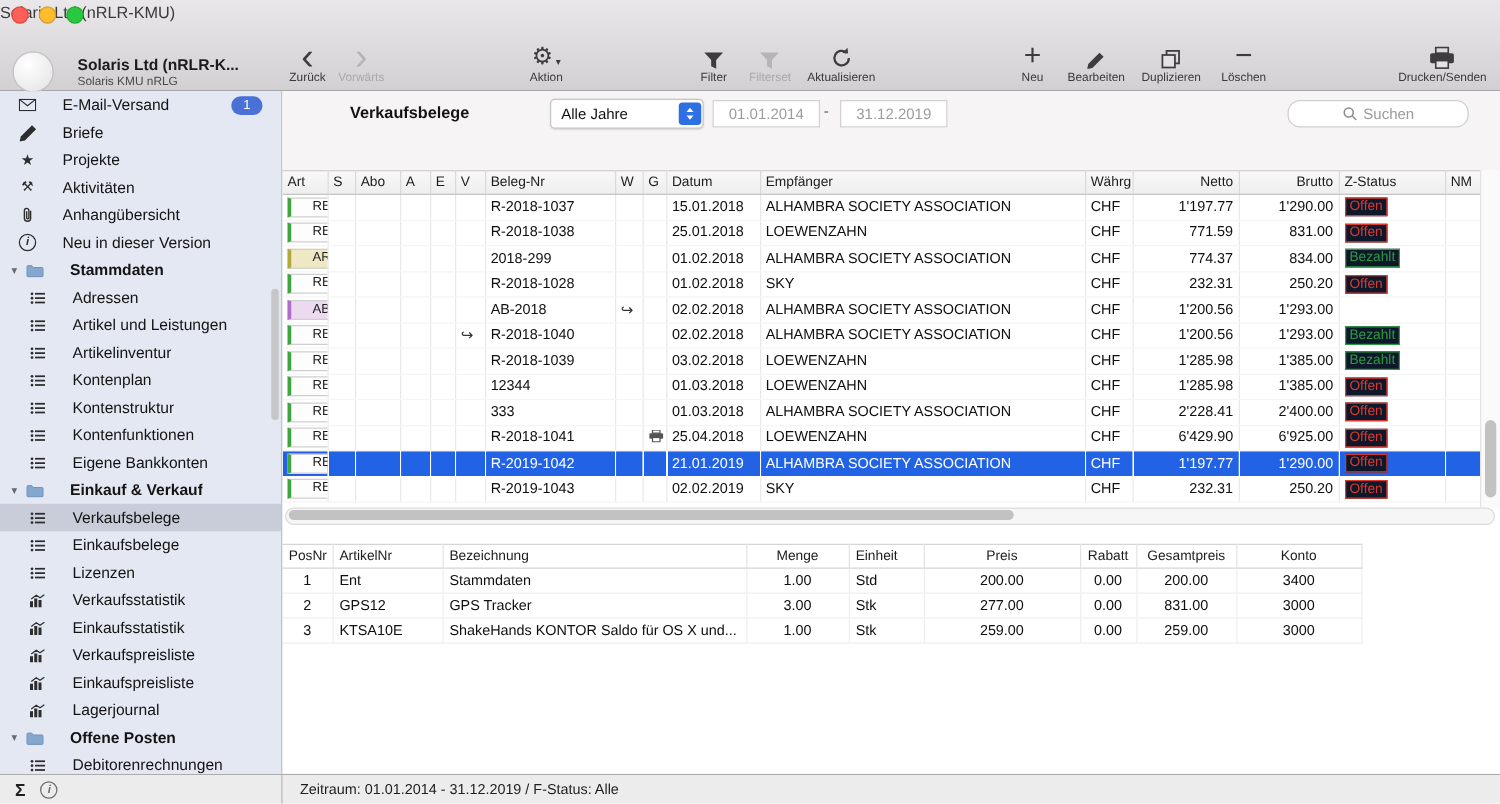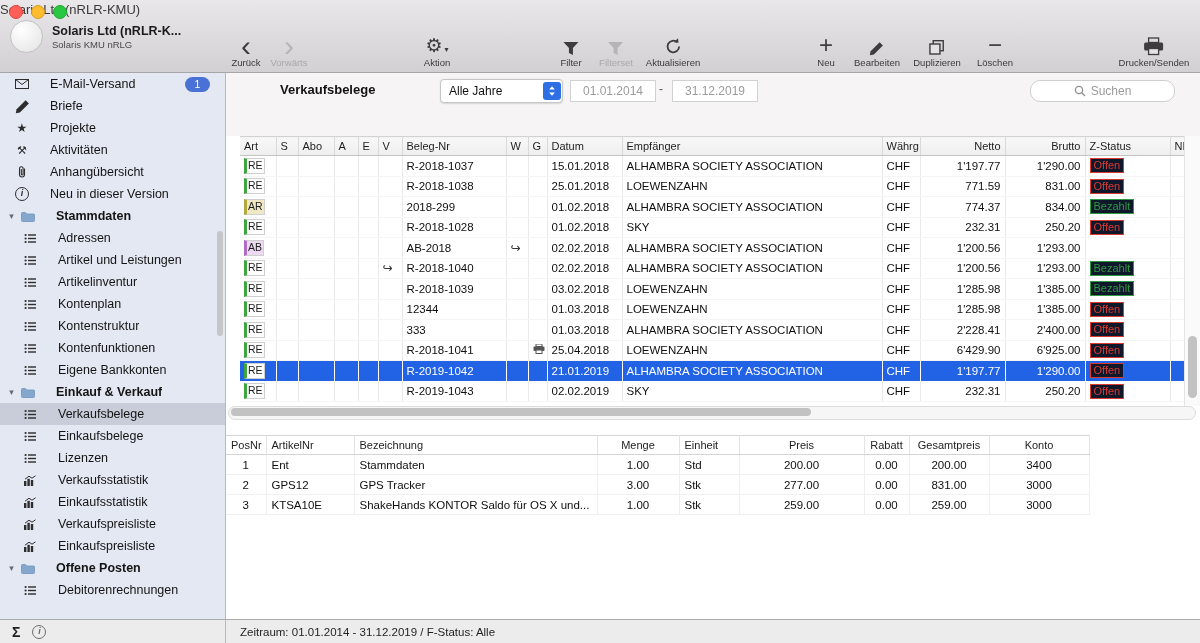--- a/index.html
+++ b/index.html
@@ -9,21 +9,21 @@
   
   .chrome{flex:none;height:72px;background:linear-gradient(#e9e7e9,#d2d0d2);border-bottom:1px solid #a6a6a6;position:relative}
   .titlebar{height:19px;position:relative}
   .lights{position:absolute;left:9px;top:5px;display:flex;gap:8px}
   .light{width:12px;height:12px;border-radius:50%;border:0.5px solid transparent}
   .light.red{background:#ff5f57;border-color:#e0443e}
   .light.yellow{background:#febc2e;border-color:#d89e24}
   .light.green{background:#28c840;border-color:#1dad2b}
   .title{font-size:13px;color:#3a3a3a;line-height:20px}
   .toolbar{position:absolute;top:19px;left:0;right:0;height:53px}
-  .company{position:absolute;left:10px;top:1px;display:flex;align-items:center;gap:9px}
+  .company{position:absolute;left:10px;top:22px;display:flex;align-items:center;gap:19px}
   .avatar{width:31px;height:31px;border-radius:50%;background:radial-gradient(circle at 35% 30%,#ffffff,#e2e2e2);border:1px solid #c2c2c2}
   .cname{font-size:12.5px;font-weight:700;color:#1b1b1b;line-height:15px;white-space:nowrap}
   .csub{font-size:9.5px;color:#4a4a4a;white-space:nowrap}
   .tb-btn{position:absolute;bottom:4px;transform:translateX(-50%);display:flex;flex-direction:column;align-items:center;color:#3d3d3d;cursor:default}
   .tb-btn .ticon{height:25px;display:flex;align-items:flex-end;justify-content:center}
   .tb-btn .tlabel{font-size:9.5px;margin-top:1px;color:#3a3a3a;white-space:nowrap}
   .tb-btn.disabled{color:#b5b5b5}
   .tb-btn.disabled .tlabel{color:#a9a9a9}
   .tb-back{left:246px}.tb-forward{left:289px}.tb-action{left:437px}.tb-filter{left:571px}
   .tb-filterset{left:616px}.tb-refresh{left:673px}.tb-new{left:826px}.tb-edit{left:877px}
@@ -56,26 +56,26 @@
   .fb-title{position:absolute;left:54px;top:9px;font-size:13px;font-weight:700;color:#131313}
   .popup{position:absolute;left:214px;top:6px;width:121px;height:22px;background:#fff;border:1px solid #c6c6c6;border-radius:4px;display:flex;align-items:center;box-shadow:0 .5px 1.5px rgba(0,0,0,.12)}
   .popup-label{flex:1;font-size:12px;padding-left:8px;color:#101010}
   .popup-chev{width:18px;height:18px;margin-right:1.5px;border-radius:3px;background:var(--accent-blue,#2f6fe4);display:flex;align-items:center;justify-content:center}
   .datefield{position:absolute;top:7px;width:84px;height:20px;background:#fff;border:1px solid #d2d2d2;font-size:12px;color:#9b9b9b;display:flex;align-items:center;justify-content:center}
   .date-from{left:344px}.date-to{left:446px}
   .date-sep{position:absolute;left:433px;top:9px;font-size:12px;color:#555}
   .searchfield{position:absolute;right:25px;top:7px;width:143px;height:20px;border:1px solid #cfcfcf;border-radius:10px;background:#fff;display:flex;align-items:center;justify-content:center;gap:5px;color:#9b9b9b;font-size:12px}
 
   
-  .mtable{position:absolute;top:63px;left:14px;width:960px;border-collapse:collapse;table-layout:fixed}
+  .mtable{position:absolute;top:63px;left:0;width:960px;border-collapse:collapse;table-layout:fixed}
   .mtable th{height:18px;background:linear-gradient(#f8f8f8,#eeeeef);border-right:1px solid #d9d9d9;border-top:1px solid #d2d2d2;border-bottom:1px solid #c4c4c4;font-size:11px;font-weight:400;color:#1d1d1d;text-align:left;padding:0 4px;white-space:nowrap;overflow:hidden}
   .mtable td{height:19.5px;border-right:1px solid #e9e9e9;border-bottom:1px solid #f5f5f5;font-size:11.5px;color:#0f0f0f;padding:0 4px;white-space:nowrap;overflow:hidden}
   .mtable .num{text-align:right}
   .mtable tr.selected td{background:var(--selection-blue,#2263e5);color:#fff;border-right-color:rgba(255,255,255,.25);border-bottom-color:transparent}
-  .art{display:inline-block;height:14px;line-height:13px;font-size:10.5px;color:#1d1d1d;background:#fdfdfd;border:1px solid #cfcfcf;border-left-width:3px;padding:0 1px;vertical-align:middle}
+  .art{display:inline-block;height:14px;line-height:13px;font-size:10.5px;color:#1d1d1d;background:#fdfdfd;border:1px solid #cfcfcf;border-left-width:3px;padding:0 17px;vertical-align:middle}
   .art-RE{border-left-color:var(--art-re-green,#3fa63f)}
   .art-AR{border-left-color:var(--art-ar-yellow,#b3a83c);background:#eee9c4}
   .art-AB{border-left-color:var(--art-ab-purple,#b06cc8);background:#ecdaf0}
   .zst{display:inline-block;height:13px;line-height:12px;font-size:11px;padding:0 3px;border:1px solid;background:#0f172a;vertical-align:middle}
   .zst-offen{color:var(--status-open-red,#d93a30);border-color:var(--status-open-red,#d93a30)}
   .zst-bezahlt{color:var(--status-paid-green,#2c9a41);border-color:var(--status-paid-green,#2c9a41)}
   .cell-arrow{font-size:12px;color:#333}
 
   
   .vscroll{position:absolute;top:63px;right:0;width:15px;height:270px;background:#fafafa;border-left:1px solid #e3e3e3}
@@ -464,20 +464,33 @@
             <svg width="12" height="11" viewBox="0 0 12 11">
               <g fill="currentColor">
                 <rect x="0" y="6" width="2.4" height="5"></rect>
                 <rect x="3.4" y="3.8" width="2.4" height="7.2"></rect>
                 <rect x="6.8" y="5" width="2.4" height="6"></rect>
               </g>
               <path d="M1 4.2L5 1.2l3 2 3.5-2.4" fill="none" stroke="currentColor"></path>
             </svg>
           </span>
           <span class="sb-label">Einkaufspreisliste</span>
+        </div>
+        <div class="sb-item indent">
+          <span class="sb-icon">
+            <svg width="12" height="11" viewBox="0 0 12 11">
+              <g fill="currentColor">
+                <rect x="0" y="6" width="2.4" height="5"></rect>
+                <rect x="3.4" y="3.8" width="2.4" height="7.2"></rect>
+                <rect x="6.8" y="5" width="2.4" height="6"></rect>
+              </g>
+              <path d="M1 4.2L5 1.2l3 2 3.5-2.4" fill="none" stroke="currentColor"></path>
+            </svg>
+          </span>
+          <span class="sb-label">Lagerjournal</span>
         </div>
         <div class="sb-section">
           <span class="disclosure">▾</span>
           <span class="sb-icon">
             <svg width="14" height="11" viewBox="0 0 14 11">
               <path d="M.5 2.5a1 1 0 0 1 1-1h3l1.2 1.5h6.8a1 1 0 0 1 1 1v5.5a1 1 0 0 1-1 1h-11a1 1 0 0 1-1-1z" fill="#85a6cd" stroke="#6f93bd" stroke-width=".8"></path>
             </svg>
           </span>
           <span class="sb-label">Offene Posten</span>
         </div>

